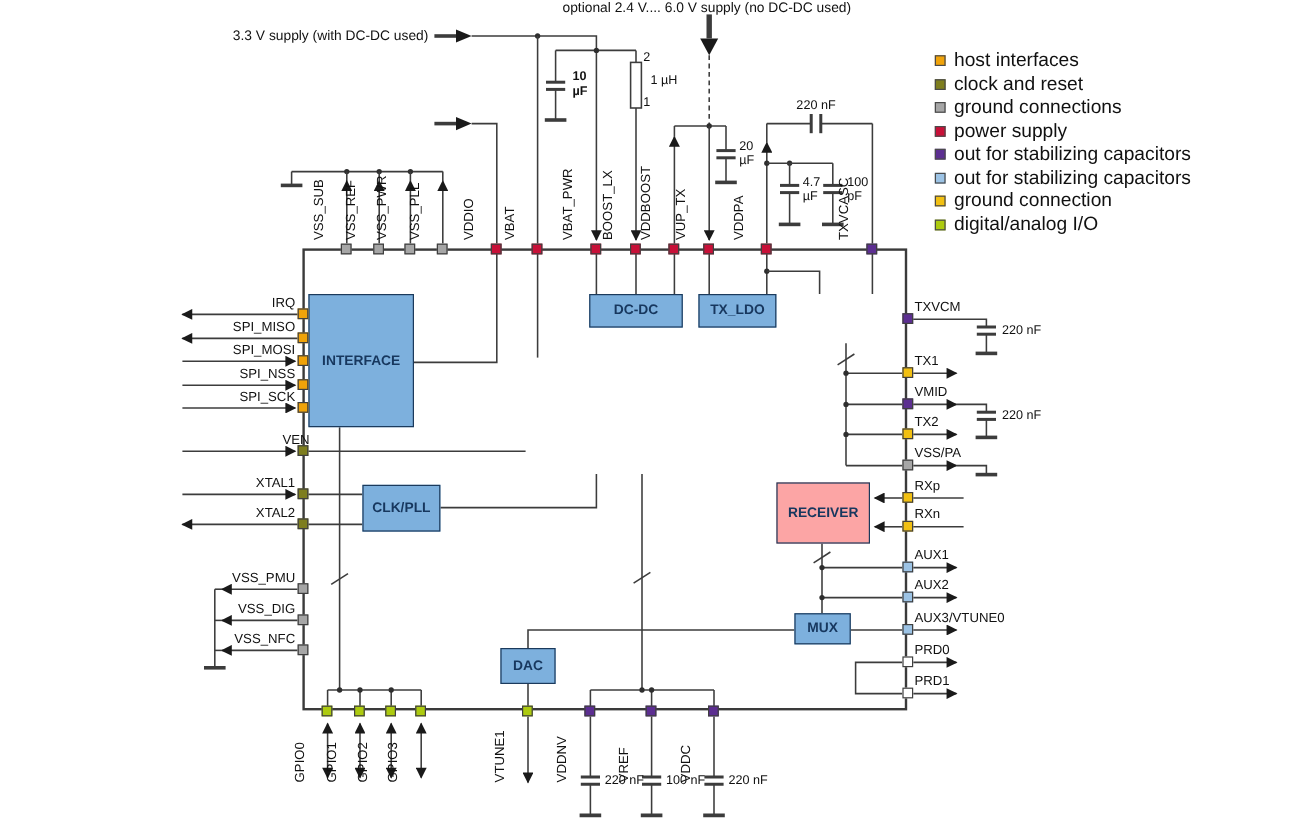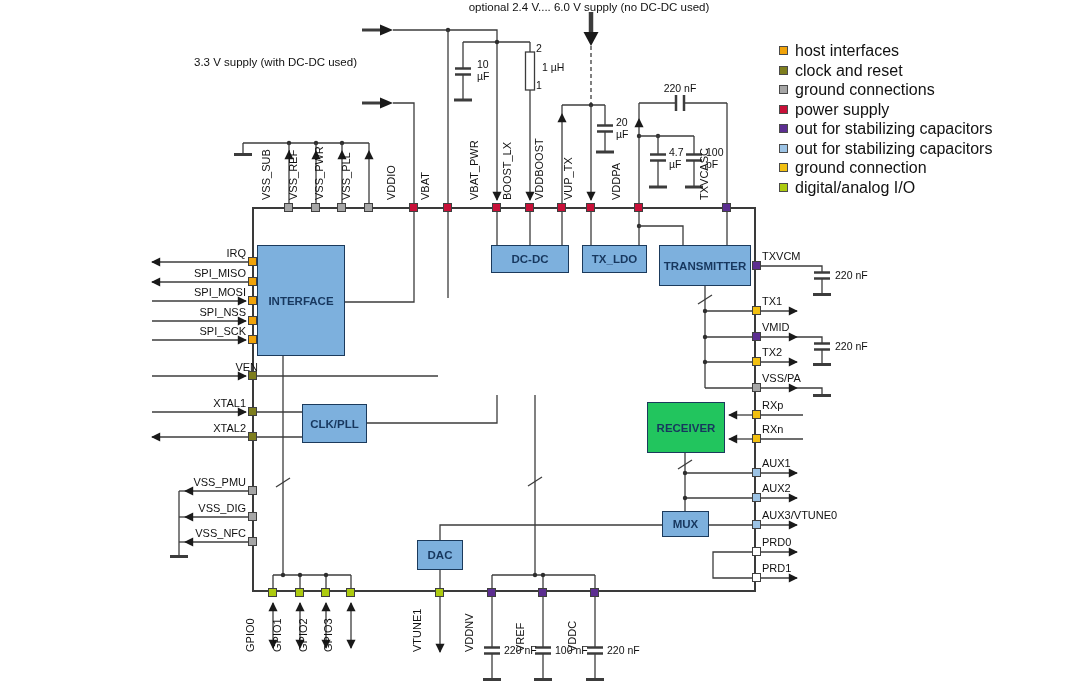--- a/index.html
+++ b/index.html
@@ -254,22 +254,21 @@
       <path d="M752,552 H713 V578 H752"></path>
     </g>
   </svg>
 
   <div class="chip"></div>
 
   <div class="blk" style="left: 257px; top: 245px; width: 88px; height: 111px; background: rgb(125, 176, 221);">INTERFACE</div>
   <div class="blk" style="left: 302px; top: 404px; width: 65px; height: 39px; background: rgb(125, 176, 221);">CLK/PLL</div>
   <div class="blk" style="left: 491px; top: 245px; width: 78px; height: 28px; background: rgb(125, 176, 221);">DC-DC</div>
   <div class="blk" style="left: 582px; top: 245px; width: 65px; height: 28px; background: rgb(125, 176, 221);">TX_LDO</div>
-  <div class="blk" style="left: 659px; top: 245px; width: 92px; height: 41px; background: rgb(125, 176, 221);">TRANSMITTER</div>
-  <div class="blk" style="left: 647px; top: 402px; width: 78px; height: 51px; background: #22c55e;">RECEIVER</div>
+  <div class="blk" style="left: 647px; top: 402px; width: 78px; height: 51px; background: #fca5a5;">RECEIVER</div>
   <div class="blk" style="left: 662px; top: 511px; width: 47px; height: 26px; background: rgb(125, 176, 221);">MUX</div>
   <div class="blk" style="left: 417px; top: 540px; width: 46px; height: 30px; background: rgb(125, 176, 221);">DAC</div>
 
   <div class="pin" style="left: 284px; top: 203px; background: rgb(166, 166, 166);"></div>
   <div class="pin" style="left: 311px; top: 203px; background: rgb(166, 166, 166);"></div>
   <div class="pin" style="left: 337px; top: 203px; background: rgb(166, 166, 166);"></div>
   <div class="pin" style="left: 364px; top: 203px; background: rgb(166, 166, 166);"></div>
   <div class="pin" style="left: 409px; top: 203px; background: rgb(200, 16, 56);"></div>
   <div class="pin" style="left: 443px; top: 203px; background: rgb(200, 16, 56);"></div>
   <div class="pin" style="left: 492px; top: 203px; background: rgb(200, 16, 56);"></div>
@@ -307,21 +306,21 @@
   <div class="pin" style="left: 268px; top: 588px; background: rgb(173, 203, 15);"></div>
   <div class="pin" style="left: 295px; top: 588px; background: rgb(173, 203, 15);"></div>
   <div class="pin" style="left: 321px; top: 588px; background: rgb(173, 203, 15);"></div>
   <div class="pin" style="left: 346px; top: 588px; background: rgb(173, 203, 15);"></div>
   <div class="pin" style="left: 435px; top: 588px; background: rgb(173, 203, 15);"></div>
   <div class="pin" style="left: 487px; top: 588px; background: rgb(92, 46, 145);"></div>
   <div class="pin" style="left: 538px; top: 588px; background: rgb(92, 46, 145);"></div>
   <div class="pin" style="left: 590px; top: 588px; background: rgb(92, 46, 145);"></div>
 
   <div class="slab" style="left:455px;top:0px;width:268px;text-align:center;">optional 2.4 V.... 6.0 V supply (no DC-DC used)</div>
-  <div class="slab" style="left:130px;top:23px;width:227px;text-align:right;margin-top:32px;">3.3 V supply (with DC-DC used)</div>
+  <div class="slab" style="left:130px;top:23px;width:227px;text-align:right;">3.3 V supply (with DC-DC used)</div>
 
   <div class="vlab" style="left:273px;top:186px;">VSS_SUB</div>
   <div class="vlab" style="left:300px;top:186px;">VSS_REF</div>
   <div class="vlab" style="left:326px;top:186px;">VSS_PWR</div>
   <div class="vlab" style="left:353px;top:186px;">VSS_PLL</div>
   <div class="vlab" style="left:398px;top:186px;">VDDIO</div>
   <div class="vlab" style="left:432px;top:186px;">VBAT</div>
   <div class="vlab" style="left:481px;top:186px;">VBAT_PWR</div>
   <div class="vlab" style="left:514px;top:186px;">BOOST_LX</div>
   <div class="vlab" style="left:546px;top:186px;">VDDBOOST</div>
@@ -356,21 +355,21 @@
 
   <div class="vlab" style="left:257px;top:638px;">GPIO0</div>
   <div class="vlab" style="left:284px;top:638px;">GPIO1</div>
   <div class="vlab" style="left:310px;top:638px;">GPIO2</div>
   <div class="vlab" style="left:335px;top:638px;">GPIO3</div>
   <div class="vlab" style="left:424px;top:638px;">VTUNE1</div>
   <div class="vlab" style="left:476px;top:638px;">VDDNV</div>
   <div class="vlab" style="left:527px;top:638px;">VREF</div>
   <div class="vlab" style="left:579px;top:638px;">VDDC</div>
 
-  <div class="cval" style="left:477px;top:58px;">
+  <div class="cval" style="left:477px;top:58px;font-weight:bold;">
     <div>10</div>
     <div>µF</div>
   </div>
   <div class="cval" style="left:536px;top:42px;">2</div>
   <div class="cval" style="left:542px;top:61px;">1 µH</div>
   <div class="cval" style="left:536px;top:79px;">1</div>
   <div class="cval" style="left:616px;top:116px;">
     <div>20</div>
     <div>µF</div>
   </div>

